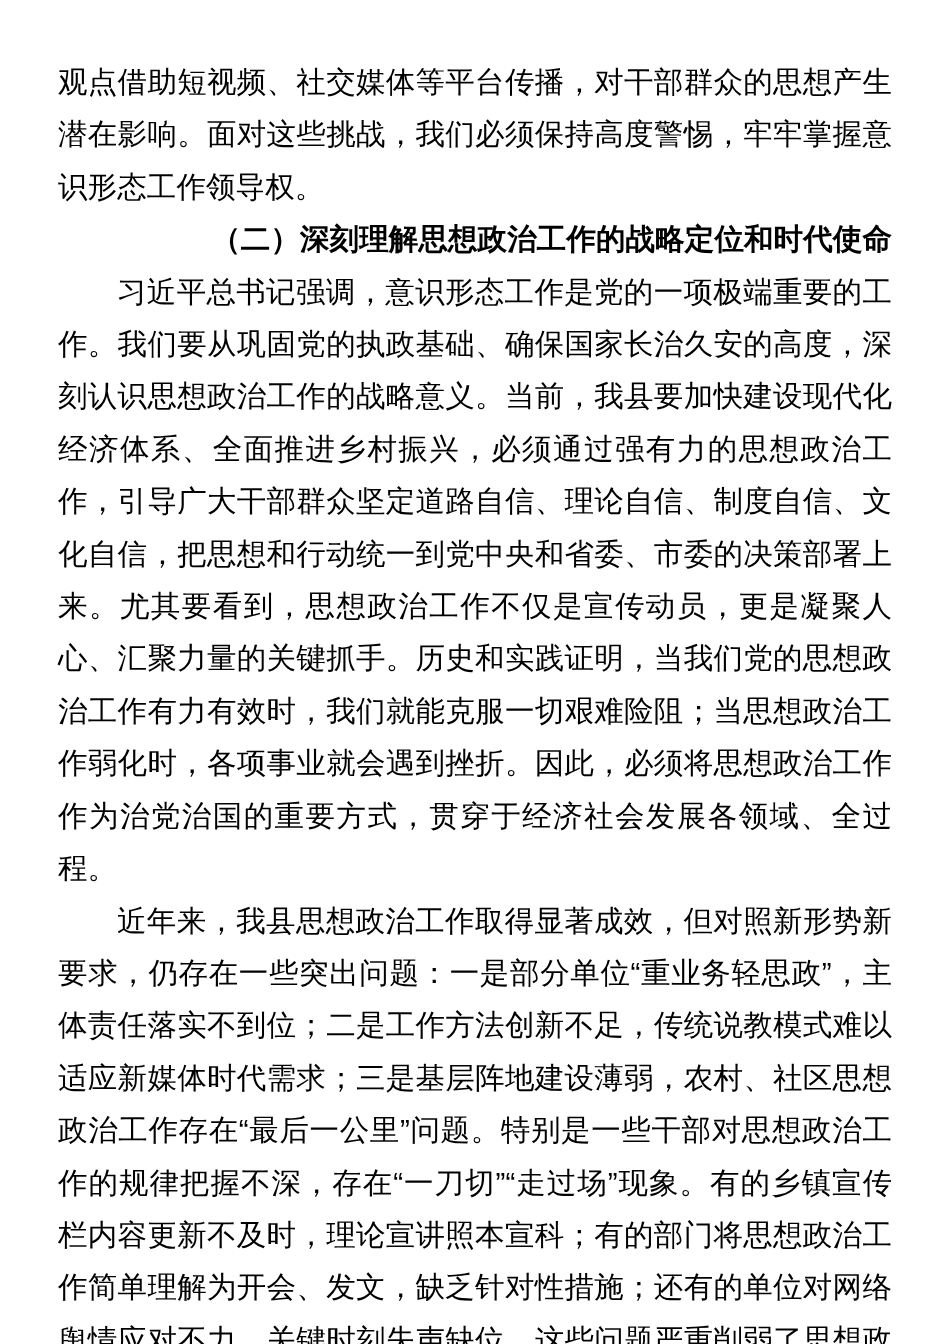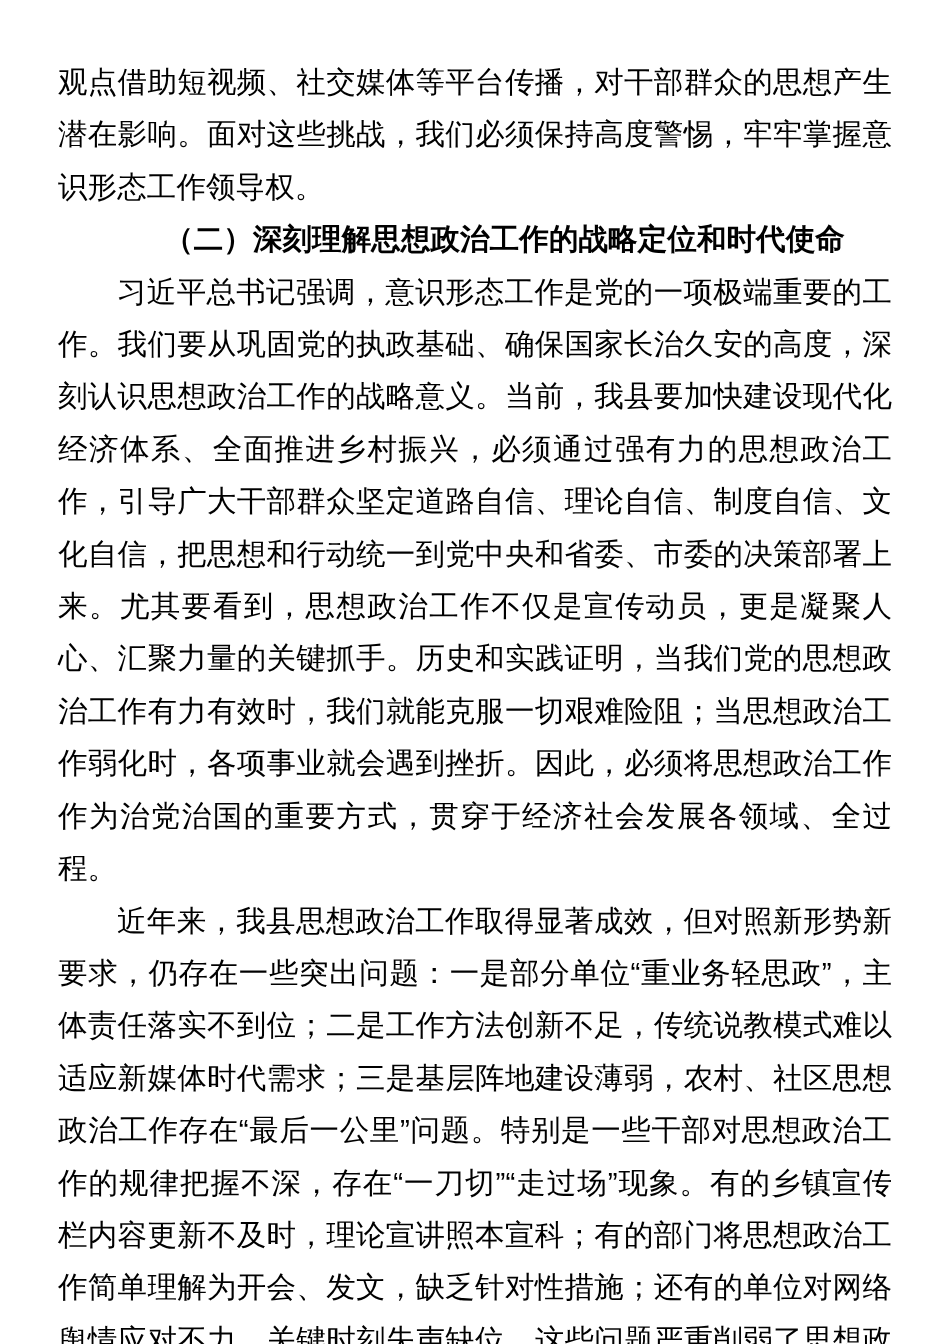--- a/index.html
+++ b/index.html
@@ -48,21 +48,21 @@
   }
 
   .heading {
     font-family: "Liberation Sans", "DejaVu Sans", sans-serif;
     font-size: 29.5px;
     line-height: 52.4px;
     color: #000000;
     margin: 0;
     font-weight: 700;
     text-indent: 59px;
-    text-align: center;
+    text-align: right;
     letter-spacing: 0.1px;
   }
 </style>
 </head>
 <body>
 
 <div class="page">
   <div class="doc-body">
 
     <p class="para continued">观点借助短视频、社交媒体等平台传播，对干部群众的思想产生潜在影响。面对这些挑战，我们必须保持高度警惕，牢牢掌握意识形态工作领导权。</p>

